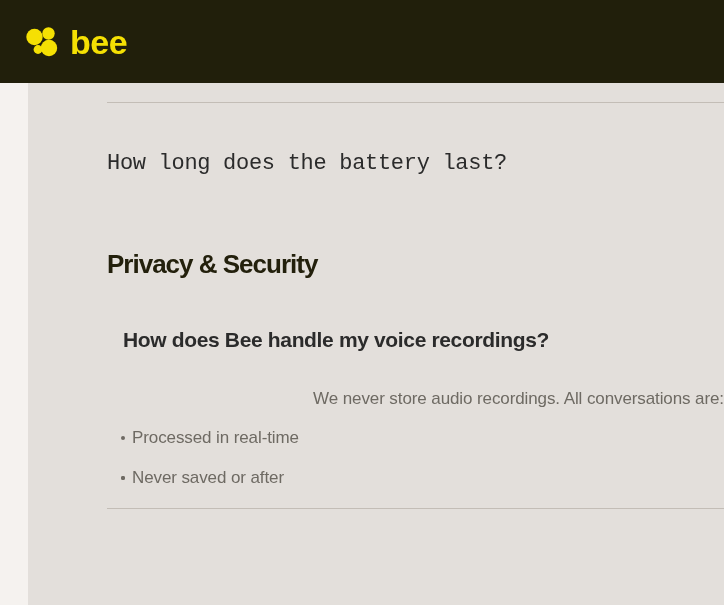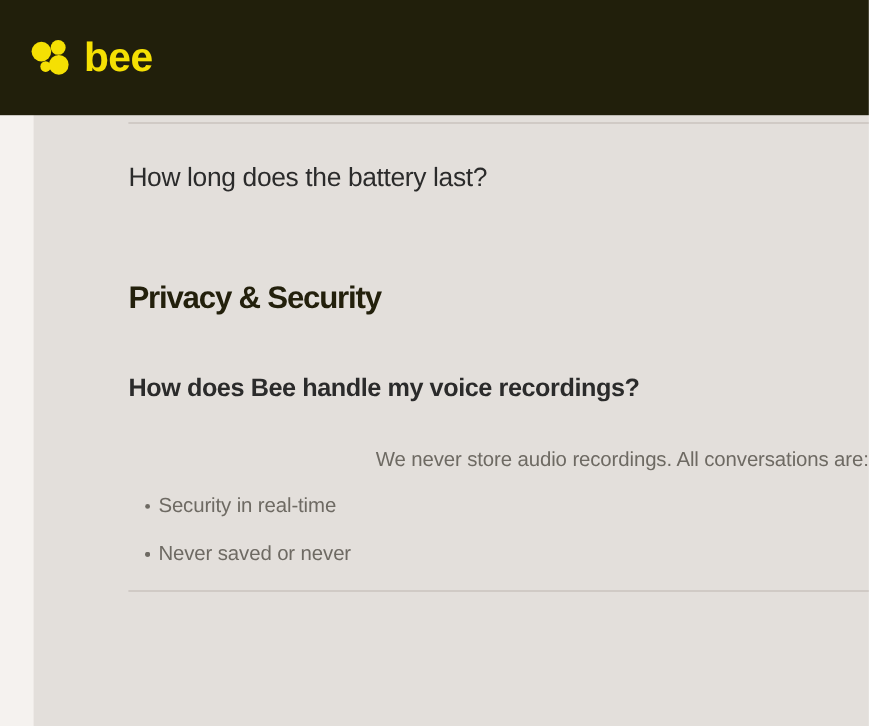--- a/index.html
+++ b/index.html
@@ -14,21 +14,21 @@
     overflow: hidden;
     position: relative;
   }
 
   
   .site-header {
     position: absolute;
     top: 0;
     left: 0;
     width: 724px;
-    height: 96px;
+    height: 83px;
     background: #211f0b;
     display: flex;
     align-items: center;
     box-sizing: border-box;
     padding-left: 24px;
     z-index: 5;
   }
   .brand {
     display: flex;
     align-items: center;
@@ -97,41 +97,42 @@
   .faq-question {
     font-size: 22px;
     font-weight: 400;
     color: #2b2b2b;
     letter-spacing: -0.3px;
     line-height: 1.2;
     margin: 0;
     padding: 0;
   }
   .q-battery {
-    margin-top: 32px;
+    margin-top: 48px;
+    font-family: Liberation Mono, monospace;
   }
 
   .section-title {
     font-size: 26px;
     font-weight: 700;
     color: #23200c;
     letter-spacing: -1px;
     line-height: 1.1;
     margin: 0;
     padding: 0;
     margin-top: 73px;
   }
 
   .faq-question-strong {
     font-size: 21px;
     font-weight: 700;
     color: #2b2b2b;
     letter-spacing: -0.35px;
     line-height: 1.2;
-    margin: 0;
+    margin: 16px;
     padding: 0;
     margin-top: 48px;
   }
 
   .faq-answer {
     font-size: 17px;
     font-weight: 400;
     color: #6e6a63;
     line-height: 1.45;
     letter-spacing: -0.1px;
@@ -200,28 +201,28 @@
 
       <h2 class="section-title">Privacy &amp; Security</h2>
 
       <h3 class="faq-question-strong">How does Bee handle my voice recordings?</h3>
 
       <p class="faq-answer">We never store audio recordings. All conversations are:</p>
 
       <ul class="faq-list">
         <li>
           <span class="bullet-dot"></span>
-          <span>Security in real-time</span>
+          <span>Processed in real-time</span>
         </li>
         <li>
           <span class="bullet-dot"></span>
         </li>
         <li>
           <span class="bullet-dot"></span>
-          <span>Never saved or never</span>
+          <span>Never saved or after</span>
         </li>
       </ul>
 
       <hr class="divider divider-bottom">
 
     </div>
   </main>
 </div>
 
 </body></html>

